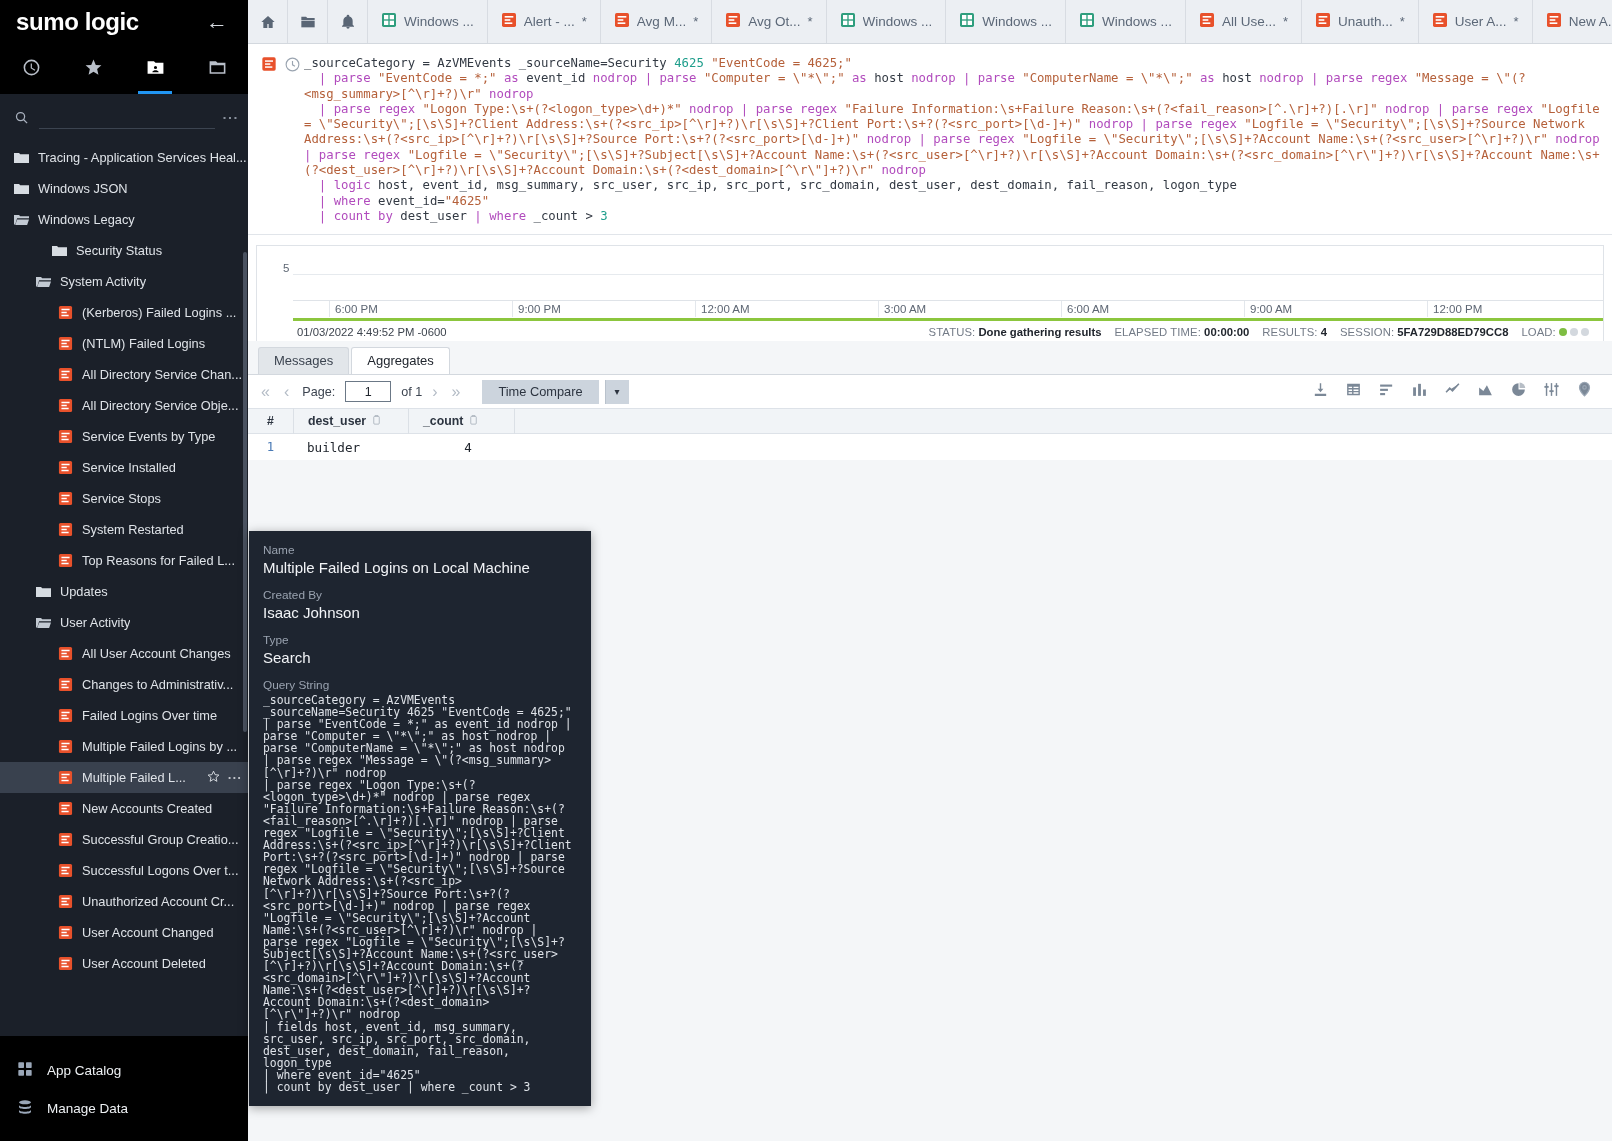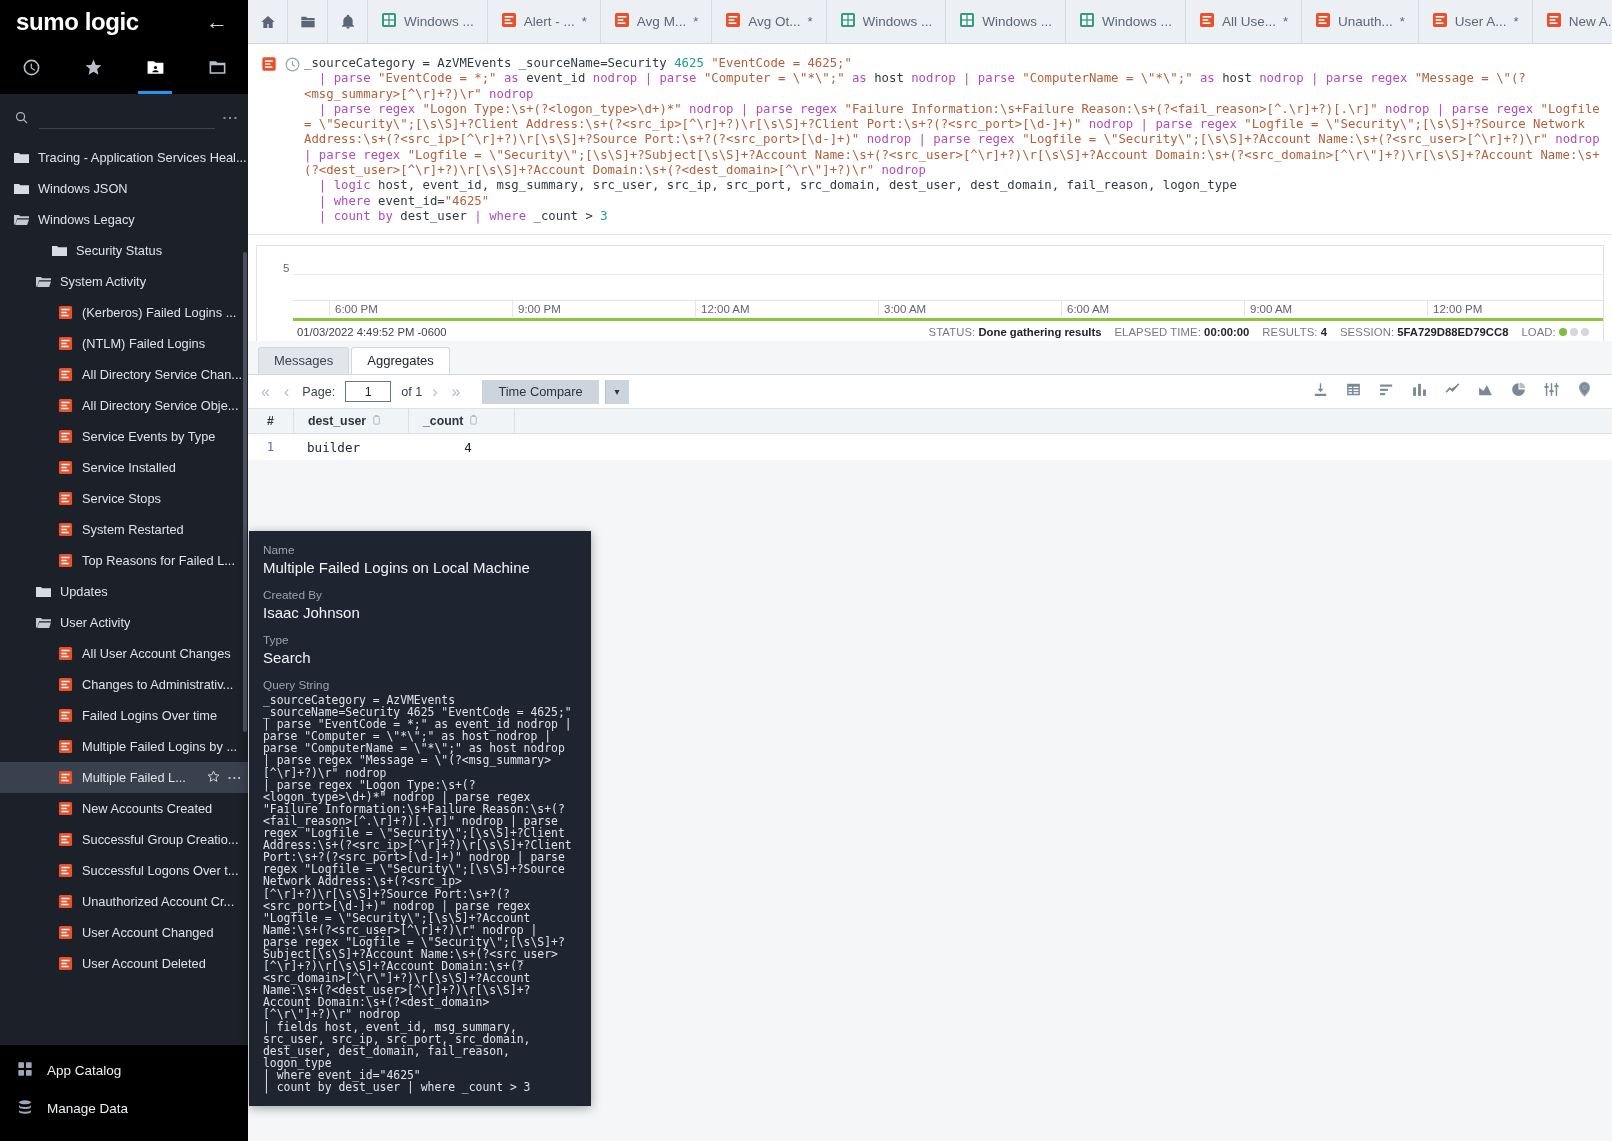--- a/index.html
+++ b/index.html
@@ -81,21 +81,21 @@
   }
   .star-ic { width: 15px; height: 15px; stroke: #e6e9ee; fill: none; stroke-width: 1.4; }
   .kebab2 { color: #e6e9ee; font-size: 14px; line-height: 0.55;
     writing-mode: vertical-rl; letter-spacing: -1.5px; }
 
   .scroll-rail {
     position: absolute; right: 1px; top: 112px; width: 4px; height: 480px;
     background: #4a5260; border-radius: 2px;
   }
 
-  .sb-bottom { background: #000000; padding: 6px 0 14px 0; text-decoration: underline; }
+  .sb-bottom { background: #000000; padding: 15px 0 14px 0; text-decoration: underline; }
   .sb-bottom-row {
     display: flex; align-items: center; height: 38px;
     padding-left: 17px; color: #eef1f4; font-size: 13.5px; cursor: pointer; gap: 14px;
   }
 
   
   .folder-ic { width: 15px; height: 12px; }
   .doc-ic { width: 15px; height: 15px; }
 
   

